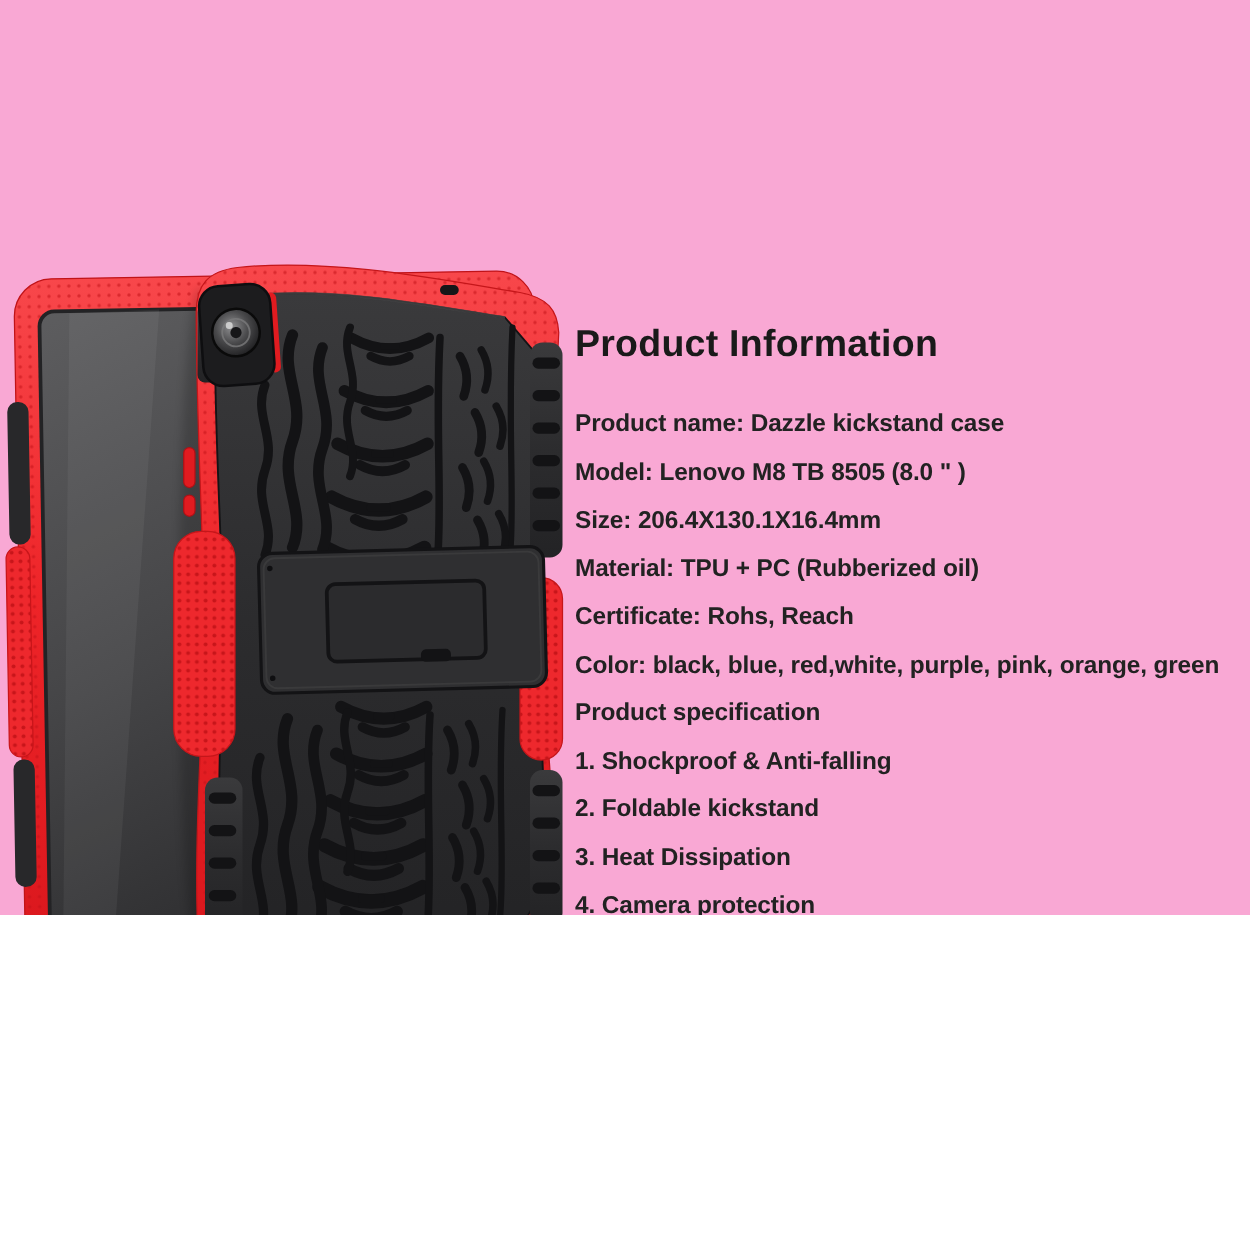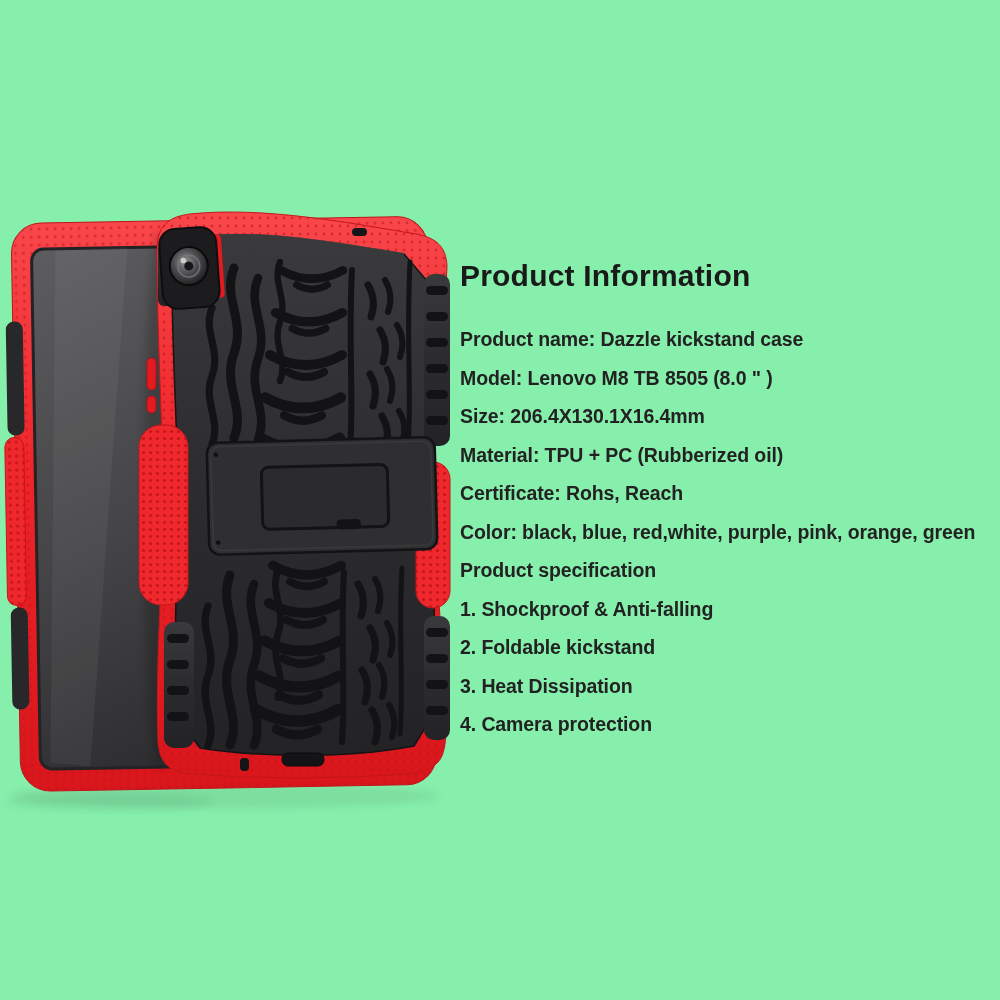--- a/index.html
+++ b/index.html
@@ -1,17 +1,17 @@
 <!DOCTYPE html>
 <html><head>
 <meta charset="utf-8">
 <style>
   html,body { margin:0; padding:0; background:#fff; }
   .canvas {
-    position:relative; width:1000px; height:1000px; background:#86efac;
+    position:relative; width:1000px; height:732px; background:#f9a8d4;
     overflow:hidden; font-family:"Liberation Sans", sans-serif; color:#1f1f1f;
   }
   .photo-wrap { position:absolute; left:0; top:190px; width:475px; height:645px; }
   .photo-wrap svg { display:block; }
   .info {
     position:absolute; left:460px; top:258px; width:545px;
   }
   .info h1 {
     margin:0; font-size:30px; line-height:36px; font-weight:700;
     color:#1a1a1a; letter-spacing:0.2px;

